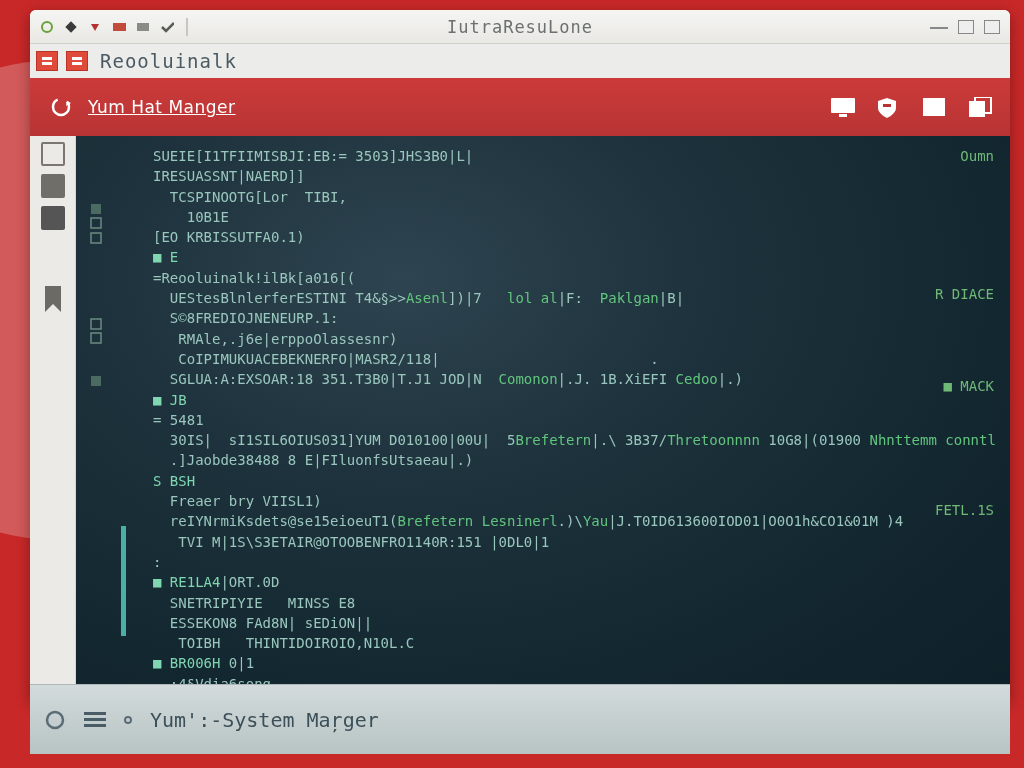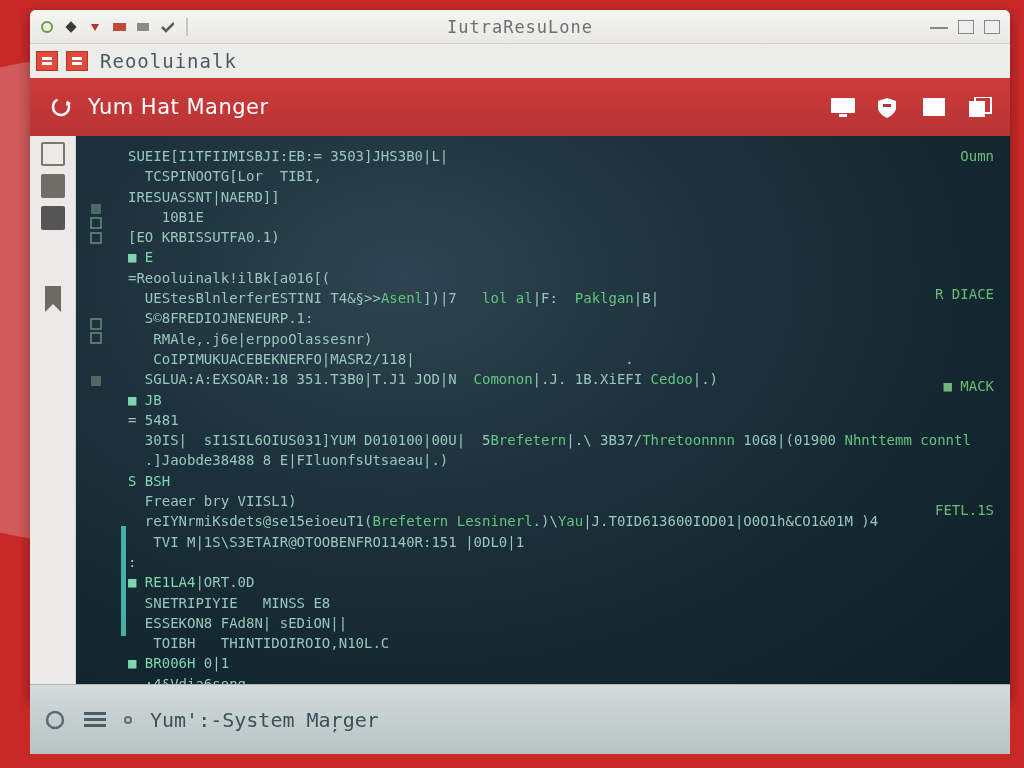--- a/index.html
+++ b/index.html
@@ -67,21 +67,21 @@
   background: linear-gradient(#cc3a3a,#b83434);
   display:flex; align-items:center;
   padding: 0 18px;
   color:#fff;
 }
 .appheader .lead-icon {
   width:26px; height:26px; margin-right:14px;
   display:flex; align-items:center; justify-content:center;
 }
 .appheader h1 {
-  font-weight: 400; font-size: 21px; letter-spacing: .5px;
+  font-weight: 400; font-size: 17px; letter-spacing: .5px; text-decoration: underline;
 }
 .appheader .right { margin-left:auto; display:flex; gap:22px; align-items:center; }
 .appheader .right .hico { width:24px; height:20px; }
 .body {
   flex:1; display:flex; min-height:0;
 }
 .sidebar {
   width:46px; background:#eceae6;
   border-right:1px solid #d6d4d0;
   display:flex; flex-direction:column; align-items:center;
@@ -100,21 +100,21 @@
   position:relative;
   overflow:hidden;
 }
 .gutter {
   position:absolute; left:0; top:0; bottom:0; width:44px;
   display:flex; flex-direction:column;
   padding-top:10px;
   gap: 2.3px;
 }
 .gutter .g { width:12px; height:12px; margin-left:14px; }
-.terminal .ln { white-space:pre; }
+.terminal .ln { white-space:pre;margin-left:25px; }
 .terminal .kw { color:#7fd6b0; }
 .terminal .hi { color:#62c57e; }
 .terminal .annot-right {
   position:absolute; right:16px;
   color:#6fb977;
 }
 .terminal .cursor-bar {
   position:absolute; left:45px; top:390px; width:5px; height:110px;
   background:#4ab0a6;
 }
@@ -294,22 +294,22 @@
 
       <div class="cursor-bar"></div>
 
       <span class="annot-right" style="top:10px">Oumn</span>
       <span class="annot-right" style="top:148px">R DIACE</span>
       <span class="annot-right" style="top:240px">■ MACK</span>
       <span class="annot-right" style="top:364px">FETL.1S</span>
 
       <div id="termlines">
           <div class="ln">SUEIE[I1TFIIMISBJI:EB:= 3503]JHS3B0|L|</div>
+          <div class="ln">IRESUASSNT|NAERD]]</div>
           <div class="ln">  TCSPINOOTG[Lor  TIBI,</div>
-          <div class="ln">IRESUASSNT|NAERD]]</div>
           <div class="ln">    10B1E</div>
           <div class="ln">[EO KRBISSUTFA0.1)</div>
           <div class="ln"><span class="kw">■ E</span></div>
           <div class="ln">=Reooluinalk!ilBk[a016[(</div>
           <div class="ln">  UEStesBlnlerferESTINI T4&amp;§&gt;&gt;<span class="hi">Asenl</span>])|7   <span class="hi">lol al</span>|F:  <span class="hi">Paklgan</span>|B|</div>
           <div class="ln">  S©8FREDIOJNENEURP.1:</div>
           <div class="ln">   RMAle,.j6e|erppoOlassesnr)</div>
           <div class="ln">   CoIPIMUKUACEBEKNERFO|MASR2/118|                         .</div>
           <div class="ln">  SGLUA:A:EXSOAR:18 351.T3B0|T.J1 JOD|N  <span class="hi">Comonon</span>|.J. 1B.XiEFI <span class="hi">Cedoo</span>|.)</div>
           <div class="ln"><span class="kw">■ JB</span></div>

